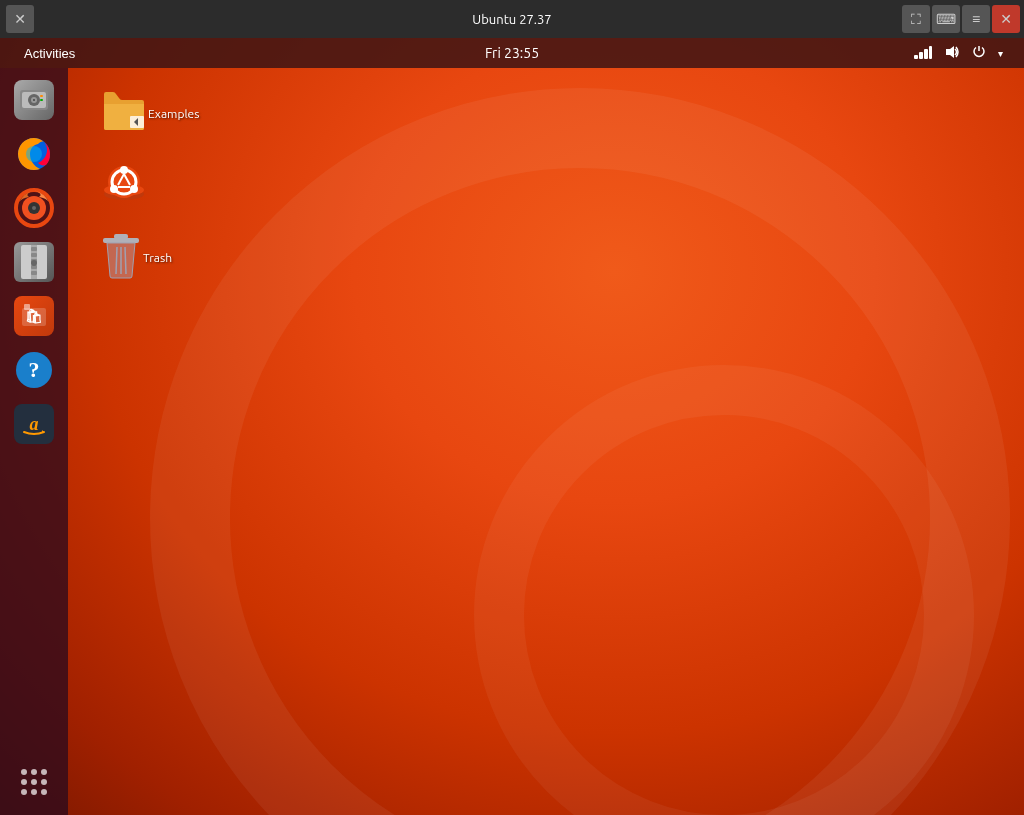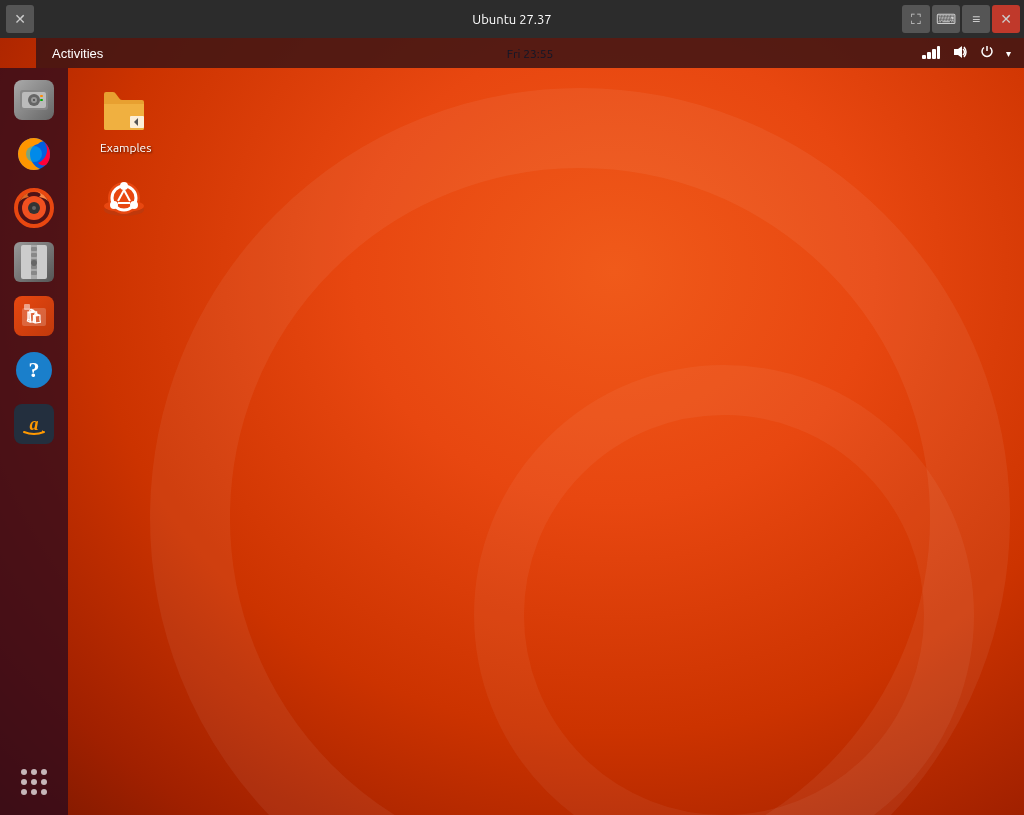--- a/index.html
+++ b/index.html
@@ -67,36 +67,35 @@
     
     .top-panel {
       position: absolute;
       top: 38px; left: 0; right: 0;
       height: 30px;
       background: rgba(60, 20, 20, 0.85);
       display: flex;
       align-items: center;
       justify-content: space-between;
       z-index: 90;
-      padding: 0 10px;
-      margin-left: 36px;
+      padding: 0 18px;
     }
     .activities-btn {
       color: #fff;
       font-size: 13px;
       font-weight: 500;
       background: none;
       border: none;
       cursor: pointer;
       padding: 0 6px;
       height: 100%;
     }
     .panel-clock {
-      color: #0f172a;
-      font-size: 12px;
+      color: #ffffff;
+      font-size: 14px;
       position: absolute;
       left: 50%;
       transform: translateX(-50%);
     }
     .panel-right {
       display: flex;
       align-items: center;
       gap: 6px;
     }
     .panel-icon {
@@ -189,22 +188,22 @@
       position: absolute;
       top: 68px; left: 80px;
       z-index: 10;
       display: flex;
       flex-direction: column;
       gap: 12px;
       padding: 16px;
     }
     .desktop-icon {
       display: flex;
-      flex-direction: column;
-      align-items: flex-start;
+      flex-direction: row;
+      align-items: center;
       width: 80px;
       cursor: pointer;
       border-radius: 4px;
       padding: 4px;
     }
     .desktop-icon-img {
       width: 48px; height: 48px;
       display: flex;
       align-items: center;
       justify-content: center;
@@ -406,14 +405,30 @@
         <circle cx="34" cy="29" r="4" fill="white"></circle>
         <circle cx="14" cy="29" r="4" fill="white"></circle>
 
         <line x1="24" y1="14" x2="30" y2="25" stroke="white" stroke-width="2"></line>
         <line x1="24" y1="14" x2="18" y2="25" stroke="white" stroke-width="2"></line>
         <line x1="30" y1="27" x2="18" y2="27" stroke="white" stroke-width="2"></line>
       </svg>
     </div>
   </div>
 
+  <div class="desktop-icon">
+    <div class="desktop-icon-img">
+      <svg width="42" height="48" viewBox="0 0 42 48">
+
+        <rect x="3" y="6" width="36" height="5" rx="2" fill="#b0b0b8"></rect>
+        <rect x="14" y="2" width="14" height="5" rx="2" fill="#b0b0b8"></rect>
+
+        <path d="M7,11 L10,44 Q10,46 12,46 L30,46 Q32,46 32,44 L35,11 Z" fill="rgba(180,180,200,0.4)" stroke="#a0a0b0" stroke-width="1"></path>
+
+        <line x1="17" y1="15" x2="16" y2="42" stroke="#a0a0b0" stroke-width="1.5"></line>
+        <line x1="21" y1="15" x2="21" y2="42" stroke="#a0a0b0" stroke-width="1.5"></line>
+        <line x1="25" y1="15" x2="26" y2="42" stroke="#a0a0b0" stroke-width="1.5"></line>
+      </svg>
+    </div>
+    <span class="desktop-icon-label">Trash</span>
+  </div>
 
 </div>
 
 </body></html>

